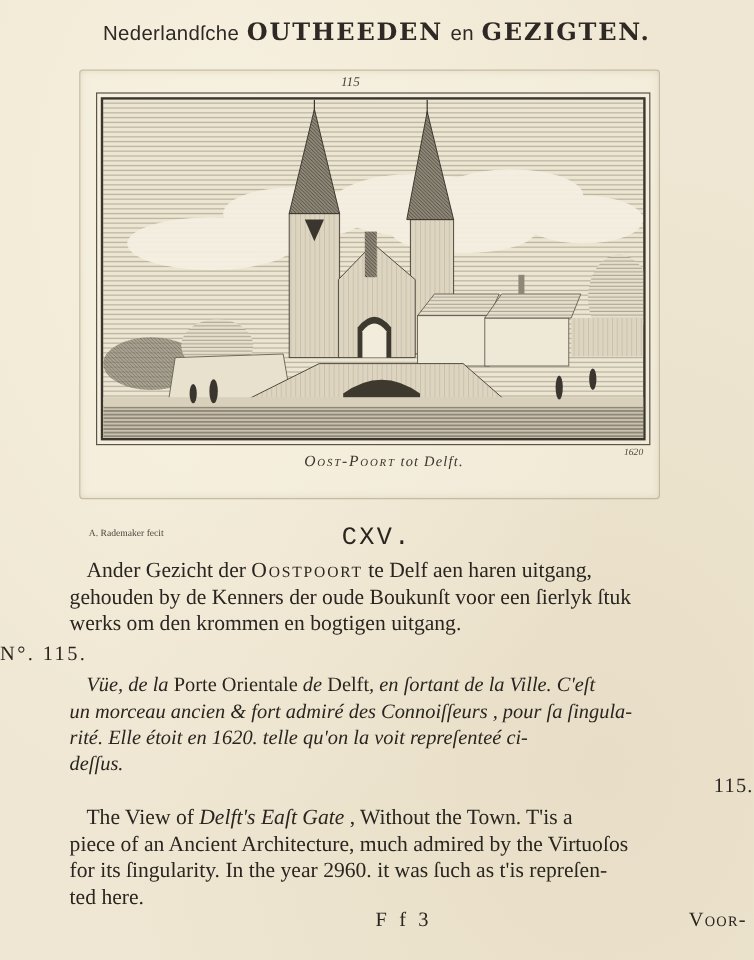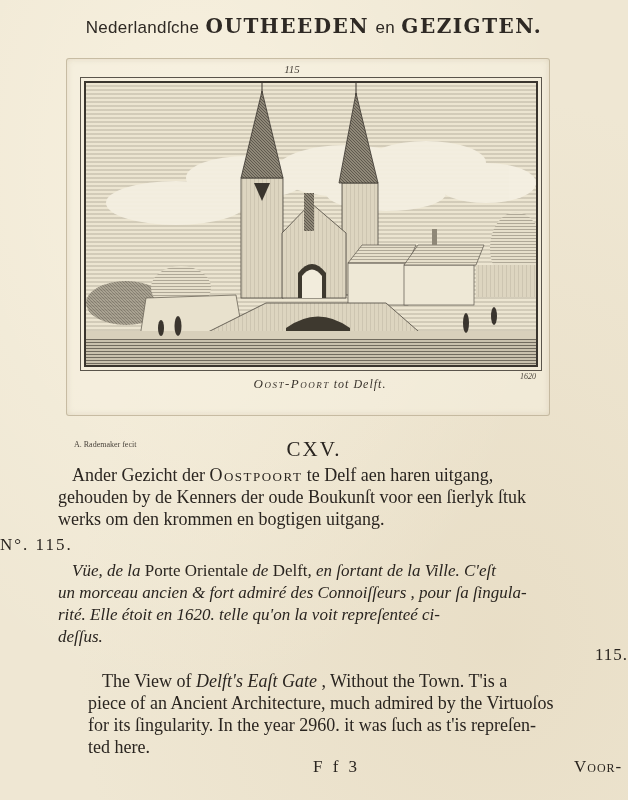--- a/index.html
+++ b/index.html
@@ -46,21 +46,21 @@
   .engraver { position: absolute; left: 74px; top: 392px; font-size: 8px; color: #4a443c; margin-top: 48px; }
   .plate-year { position: absolute; left: 520px; top: 372px; font-style: italic; font-size: 8px; color: #4a443c; }
   .plate-caption {
     position: absolute; left: 0; width: 628px; top: 376px; text-align: center;
     font-style: italic; font-size: 12px; color: #3a342d; letter-spacing: 1px; padding-left: 12px;
   }
   .plate-caption .sc { font-variant: small-caps; font-size: 13px; letter-spacing: 1.5px; }
 
   .section-heading {
     position: absolute; left: 0; width: 628px; top: 437px; text-align: center;
-    font-size: 21px; letter-spacing: 2px; color: #2a2520;
+    font-size: 21px; letter-spacing: 2px; color: #2a2520; font-family: Liberation Mono, monospace;
   }
   .para {
     position: absolute; left: 58px; width: 538px;
     font-size: 18px; line-height: 22px; color: #2a2520; text-align: justify;
   }
   .para .line { display: block; white-space: nowrap; }
   .para .indent { padding-left: 14px; }
   .sc { font-variant: small-caps; letter-spacing: 1.5px; }
   .it { font-style: italic; }
   .no-heading {
@@ -190,21 +190,21 @@
 
 <div class="para" style="top:560px; font-size:17px;">
   <span class="line indent"><span class="it">Vüe, de la </span><span>Porte Orientale </span><span class="it">de </span><span>Delft</span><span class="it">, en ſortant de la Ville. C'eſt</span></span>
   <span class="line it">un morceau ancien &amp; fort admiré des Connoiſſeurs , pour ſa ſingula-</span>
   <span class="line it">rité. Elle étoit en 1620. telle qu'on la voit repreſenteé ci-</span>
   <span class="line it">deſſus.</span>
 </div>
 
 <div class="num-heading">115.</div>
 
-<div class="para" style="top:670px;margin-left:30px;">
+<div class="para" style="top:670px;">
   <span class="line indent"><span>The View of </span><span class="it">Delft's Eaſt Gate</span><span> ,  Without the Town.   T'is a</span></span>
   <span class="line">piece of an Ancient Architecture, much admired by the Virtuoſos</span>
   <span class="line">for its ſingularity. In the year 2960. it was ſuch as t'is repreſen-</span>
   <span class="line">ted here.</span>
 </div>
 
 <div class="signature">F f 3</div>
 <div class="catchword">Voor-</div>
 
 </body></html>

